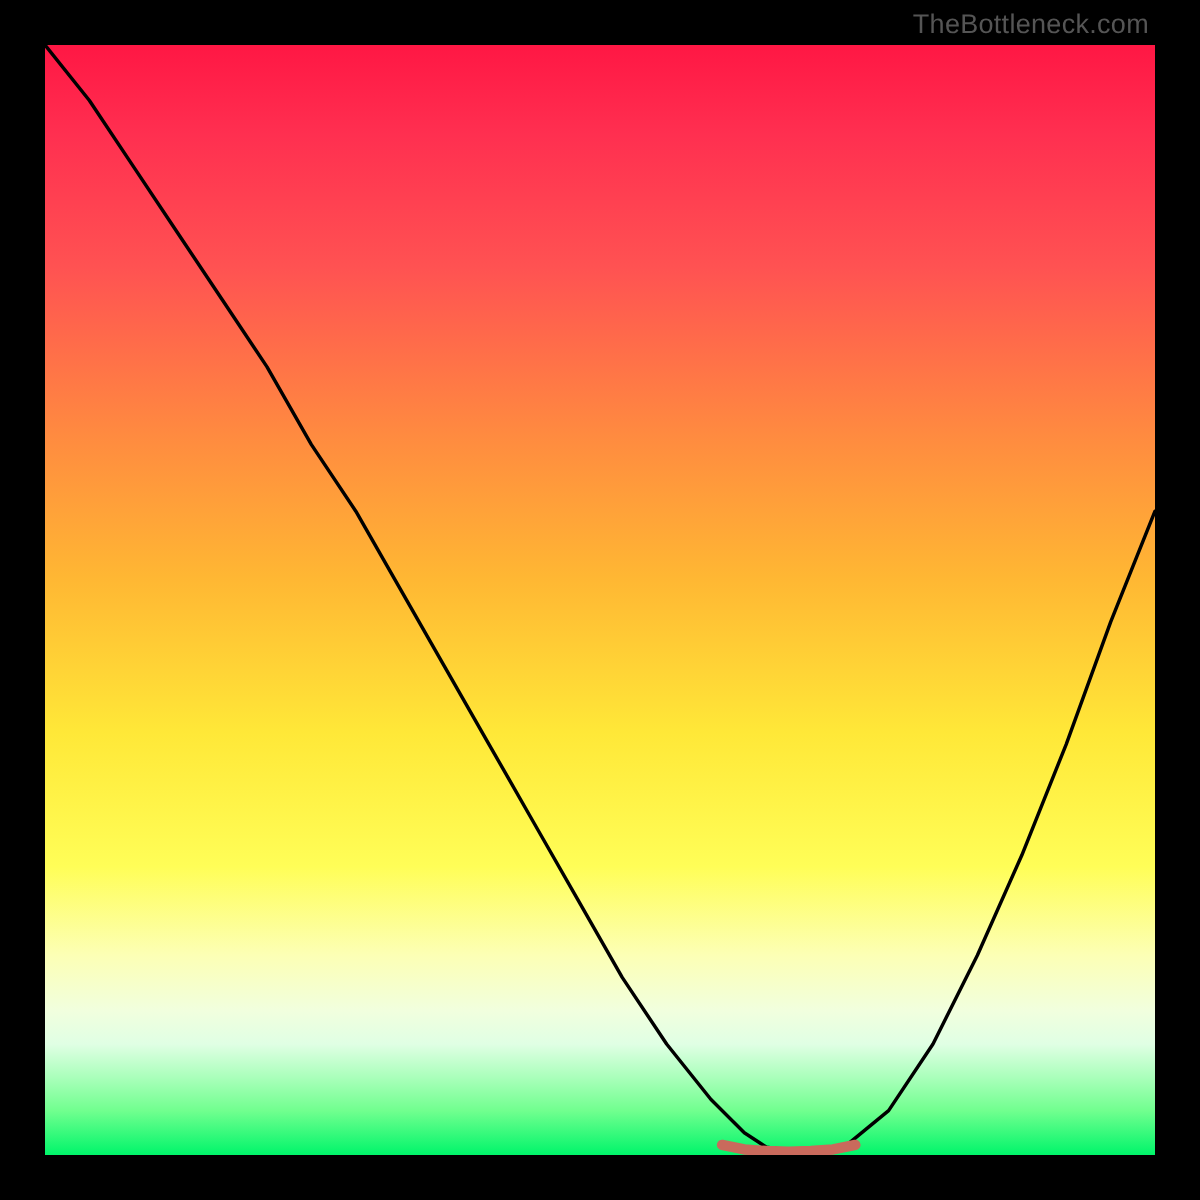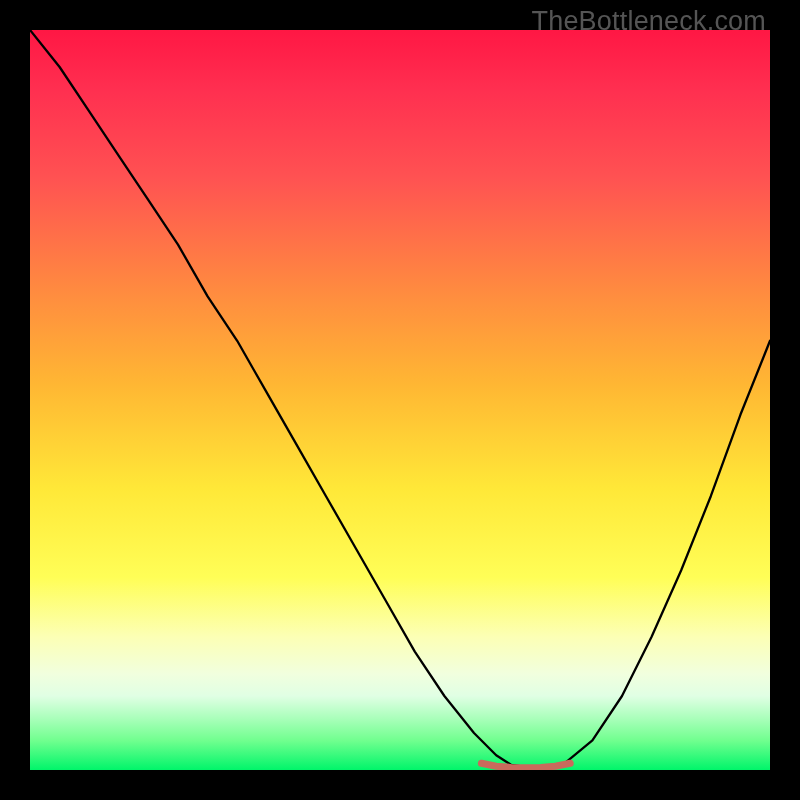--- a/index.html
+++ b/index.html
@@ -29,21 +29,21 @@
       #e0ffe4 90%,
       #aaffbb 93%,
       #71ff8f 96%,
       #00f56a 100%);
   }
   .watermark {
     position: absolute;
     top: 6px;
     right: 34px;
     font-family: Arial, Helvetica, sans-serif;
-    font-size: 27px;
+    font-size: 18px;
     color: #555;
     letter-spacing: 0.2px;
   }
   svg.curve {
     position: absolute;
     left: 0; top: 0;
     width: 100%;
     height: 100%;
   }
 </style>

